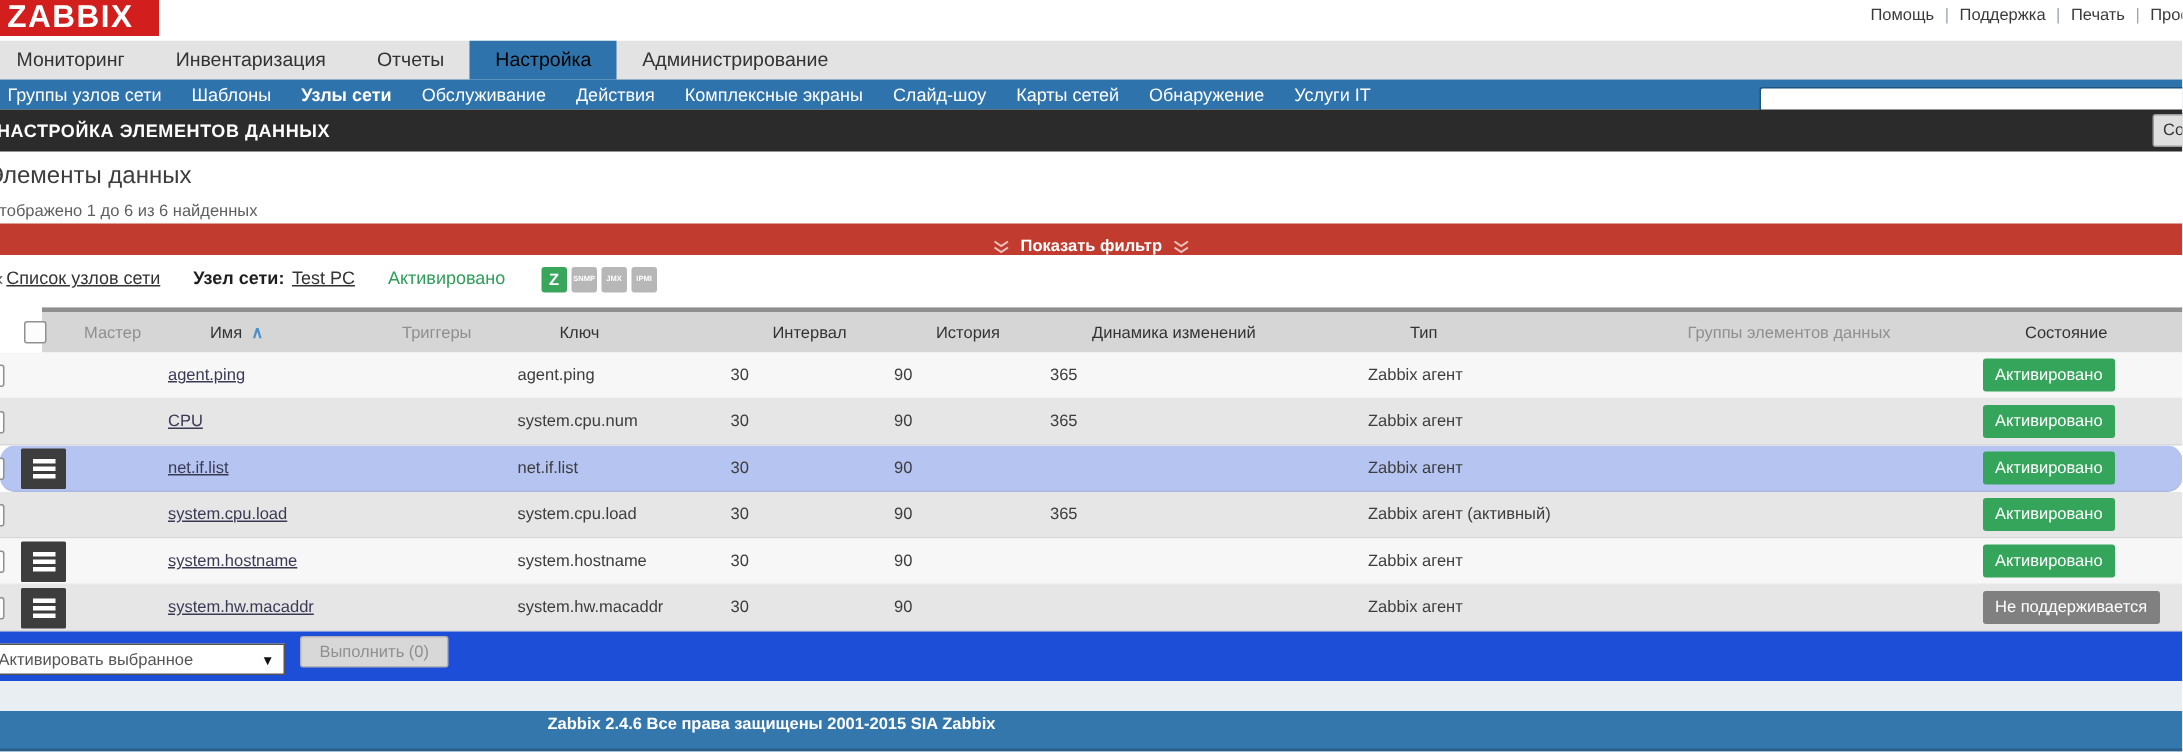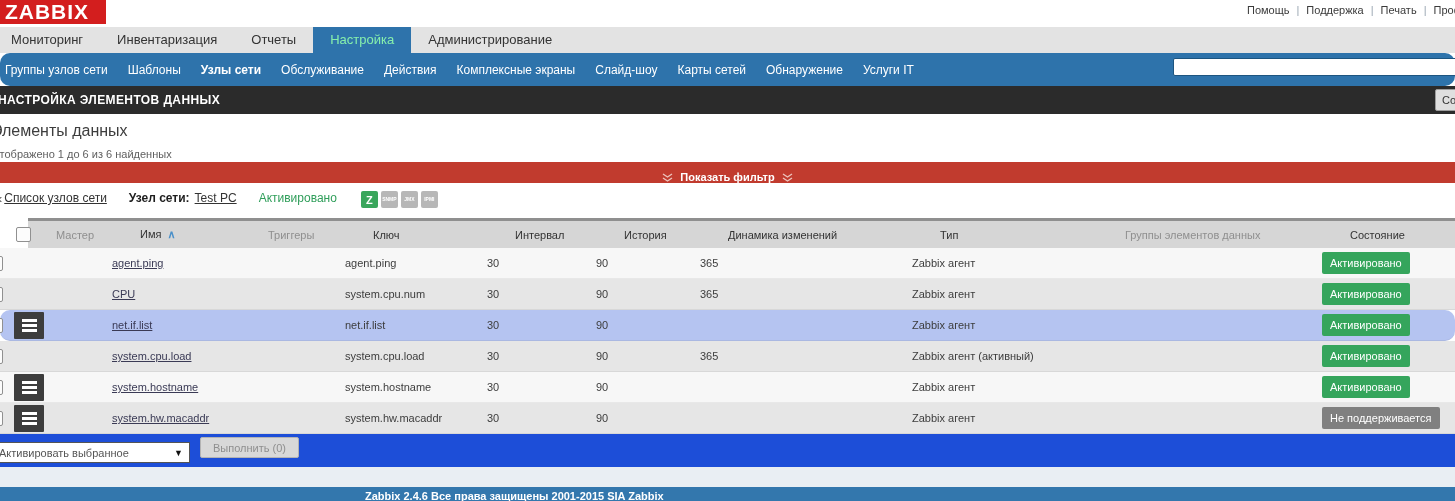--- a/index.html
+++ b/index.html
@@ -11,24 +11,24 @@
   .topbar { position:relative; height:27px; background:#fff; }
   .logo { position:absolute; left:-12px; top:0; width:118px; height:24px; background:#d31e1e;
           color:#fff; font-weight:bold; font-size:21px; letter-spacing:1px; text-align:center; line-height:24px; }
   .top-links { position:absolute; right:-26px; top:4px; display:flex; align-items:center; font-size:11px; color:#3a3a3a; white-space:nowrap; }
   .top-links a { color:#3a3a3a; text-decoration:none; cursor:pointer; }
   .top-links .sep { color:#9aa7b2; margin:0 7px; }
 
   
   .mainnav { height:26px; background:#e3e3e3; display:flex; align-items:stretch; padding-left:0; margin-left:-6px; }
   .tab { font-size:13px; color:#333; line-height:26px; padding:0 17px; cursor:pointer; white-space:nowrap; }
-  .tab.active { background:#2e73ab; color:#86efac; }
-
-  
-  .subnav { position:relative; height:33px; background:#2e73ab; display:flex; align-items:center; margin-left:0; padding-left:0;border-radius:10px; }
+  .tab.active { background:#2e73ab; color:#000000; }
+
+  
+  .subnav { position:relative; height:20px; background:#2e73ab; display:flex; align-items:center; margin-left:0; padding-left:0; }
   .subnav-items { display:flex; align-items:center; margin-left:-5px; }
   .subnav-items a { color:#fff; font-size:12px; text-decoration:none; padding:0 10px; white-space:nowrap; cursor:pointer; }
   .subnav-items a.active { font-weight:bold; }
   .search-input { position:absolute; right:-14px; top:5px; width:296px; height:18px; border:1px solid #1d5580; border-radius:2px; background:#fff; font-size:11px; padding:0 5px; outline:none; }
 
   
   .pageheader { position:relative; height:28px; background:#2b2b2b; color:#fff; display:flex; align-items:center; }
   .pageheader .ph-title { font-size:12px; font-weight:bold; letter-spacing:.4px; margin-left:-2px; white-space:nowrap; }
   .create-btn { position:absolute; right:-62px; top:3px; height:22px; width:82px; background:#dfdfdf; border:1px solid #9c9c9c;
                 border-radius:2px; font-size:11px; color:#333; padding:0 6px; text-align:left; overflow:hidden; white-space:nowrap; cursor:pointer; }
@@ -86,21 +86,21 @@
   .actionbar { position:relative; height:33px; background:#1d4ed8; }
   .bulk-select { position:absolute; left:-8px; top:8px; width:198px; height:21px; background:#fff; border:1px solid #555;
                  display:flex; align-items:center; justify-content:space-between; font-size:11px; color:#555; padding:0 6px; cursor:pointer; }
   .bulk-select .arrow { color:#111; font-size:9px; }
   .exec-btn { position:absolute; left:200px; top:3px; height:21px; background:#d8d8d8; border:1px solid #b3b3b3; border-radius:2px;
               font-size:11px; color:#8f8f8f; padding:0 12px; cursor:pointer; }
 
   .lightgap { height:20px; background:#e9eef3; }
 
   
-  .footer { position:relative; height:18px; background:#3377ad; border-bottom:3px solid #2a608c; }
+  .footer { position:relative; height:28px; background:#3377ad; border-bottom:3px solid #2a608c; }
   .footer .ftext { position:absolute; left:365px; top:3px; color:#fff; font-size:11px; font-weight:bold; white-space:nowrap; }
 </style>
 </head>
 <body>
 
 <div class="viewport">
 
   <div class="topbar">
     <div class="logo">ZABBIX</div>
     <div class="top-links">

